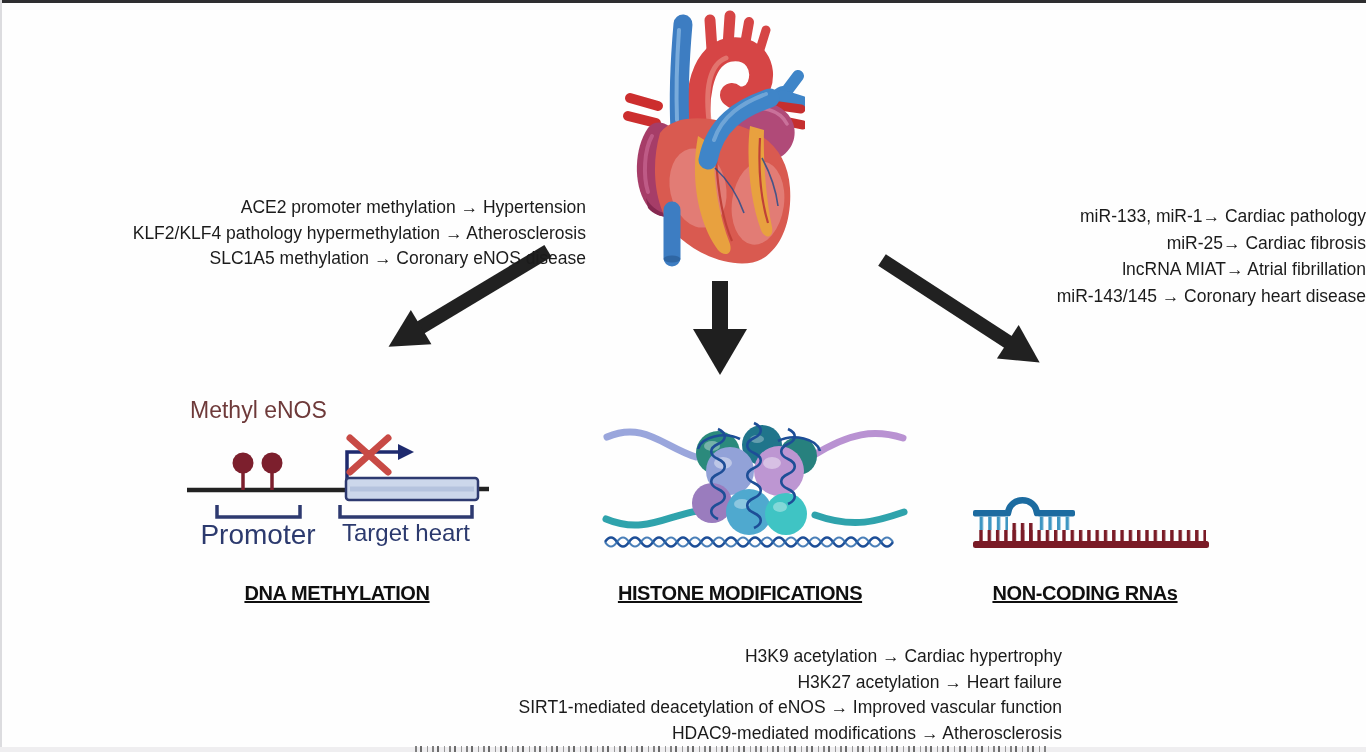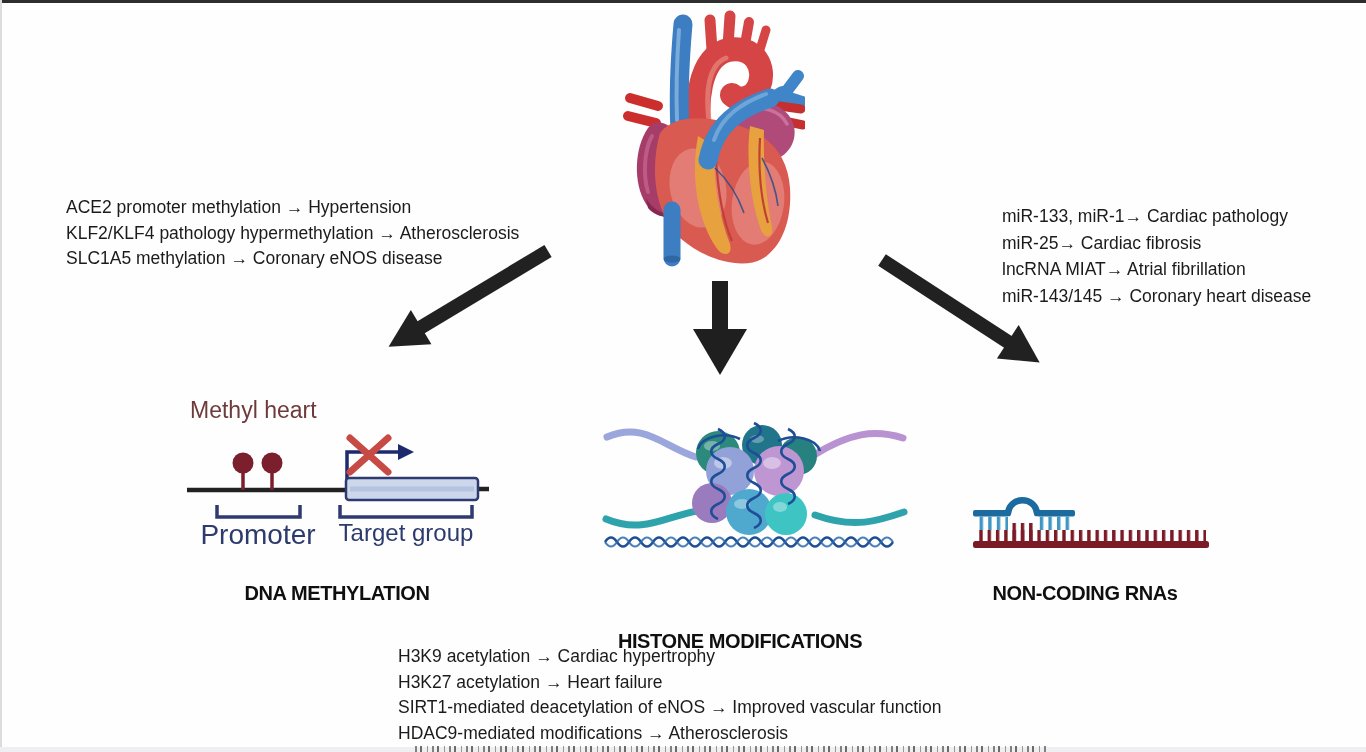--- a/index.html
+++ b/index.html
@@ -8,30 +8,30 @@
   .stage { position:absolute; left:0; top:0; width:1366px; height:752px; background:#fefefe; }
 
   .top-border { position:absolute; left:0; top:0; width:1366px; height:3px; background:#2e2e30; }
   .left-border { position:absolute; left:0; top:0; width:2px; height:752px; background:#dcdcdf; }
   .bottom-strip { position:absolute; left:0; top:747px; width:1366px; height:5px; background:#efeef0; }
   .cutoff-marks { position:absolute; left:415px; top:746px; width:632px; height:6px; opacity:.75;
     background:
       repeating-linear-gradient(90deg, #5c5c5c 0 2px, transparent 2px 5px, #3f3f3f 5px 7px, transparent 7px 12px, #7a7a7a 12px 13px, transparent 13px 17px);
   }
 
-  .txt-block { position:absolute; color:#1b1b1b; text-align:left; }
+  .txt-block { position:absolute; color:#1b1b1b; text-align:right; }
   .txt-block .line { font-size:17.5px; line-height:25.6px; white-space:nowrap; }
   .left-block  { left:66px;  top:195px; width:520px; }
   .right-block { left:1002px; top:203px; width:364px; }
   .right-block .line { line-height:26.5px; }
   .bottom-block{ left:398px; top:644px; width:664px; }
 
-  .heading { position:absolute; font-weight:700; font-size:20px; letter-spacing:-0.4px; color:#0f0f0f; text-align:center; white-space:nowrap; }
+  .heading { position:absolute; font-weight:700; font-size:20px; letter-spacing:-0.4px; color:#0f0f0f; text-align:center; white-space:nowrap;text-decoration:underline; }
   .heading-dna     { left:187px; top:582px; width:300px; }
-  .heading-histone { left:590px; top:582px; width:300px;margin-top:48px; }
+  .heading-histone { left:590px; top:582px; width:300px; }
   .heading-ncrna   { left:935px; top:582px; width:300px; }
 
   .methyl-label { position:absolute; left:190px; top:397px; font-size:23px; color:#6e3a3a; }
   .promoter-label { position:absolute; left:198px; top:519px; width:120px; text-align:center; font-size:28px; color:#2c3a6e; }
   .target-label   { position:absolute; left:336px; top:519px; width:140px; text-align:center; font-size:24px; color:#2c3a6e; }
 
   .abs { position:absolute; }
   svg { display:block; }
 </style>
 </head>
@@ -126,21 +126,21 @@
     <div class="line">miR-143/145 → Coronary heart disease</div>
   </div>
 
   <div class="txt-block bottom-block">
     <div class="line">H3K9 acetylation → Cardiac hypertrophy</div>
     <div class="line">H3K27 acetylation → Heart failure</div>
     <div class="line">SIRT1-mediated deacetylation of eNOS → Improved vascular function</div>
     <div class="line">HDAC9-mediated modifications → Atherosclerosis</div>
   </div>
 
-  <div class="methyl-label">Methyl heart</div>
+  <div class="methyl-label">Methyl eNOS</div>
   <div class="abs" style="left:180px; top:430px;">
     <svg width="380" height="100" viewBox="0 0 380 100">
 
       <line x1="7" y1="60" x2="167" y2="60" stroke="#222222" stroke-width="4.5"></line>
       <line x1="298" y1="59" x2="309" y2="59" stroke="#222222" stroke-width="4.5"></line>
 
       <line x1="63" y1="40" x2="63" y2="60" stroke="#7c1f2d" stroke-width="3.5"></line>
       <line x1="92" y1="40" x2="92" y2="60" stroke="#7c1f2d" stroke-width="3.5"></line>
       <circle cx="63" cy="33" r="10.5" fill="#7c1f2d"></circle>
       <circle cx="92" cy="33" r="10.5" fill="#7c1f2d"></circle>
@@ -151,21 +151,21 @@
       <path d="M170,8 L208,42 M208,8 L170,42" stroke="#c84a45" stroke-width="7" stroke-linecap="round"></path>
 
       <rect x="166" y="48" width="132" height="22" rx="3" fill="#ccd7eb" stroke="#2e3a70" stroke-width="2.5"></rect>
       <line x1="170" y1="59" x2="294" y2="59" stroke="#b5c3de" stroke-width="5"></line>
 
       <path d="M37,75 L37,87 L120,87 L120,75" stroke="#2e3a70" stroke-width="3.5" fill="none"></path>
       <path d="M160,75 L160,87 L292,87 L292,75" stroke="#2e3a70" stroke-width="3.5" fill="none"></path>
     </svg>
   </div>
   <div class="promoter-label">Promoter</div>
-  <div class="target-label">Target group</div>
+  <div class="target-label">Target heart</div>
 
   <div class="abs" style="left:602px; top:415px;">
     <svg width="306" height="140" viewBox="0 0 306 140">
 
       <path d="M5,22 C42,6 62,32 94,42" stroke="#9aa6dc" stroke-width="7" fill="none" stroke-linecap="round"></path>
       <path d="M212,40 C248,18 272,14 301,23" stroke="#b992d2" stroke-width="7" fill="none" stroke-linecap="round"></path>
       <path d="M4,104 C42,120 66,100 96,96" stroke="#2fa3ac" stroke-width="7" fill="none" stroke-linecap="round"></path>
       <path d="M213,100 C252,114 276,106 302,97" stroke="#2fa3ac" stroke-width="7" fill="none" stroke-linecap="round"></path>
 
       <circle cx="116" cy="38" r="22" fill="#2b8a7c"></circle>

